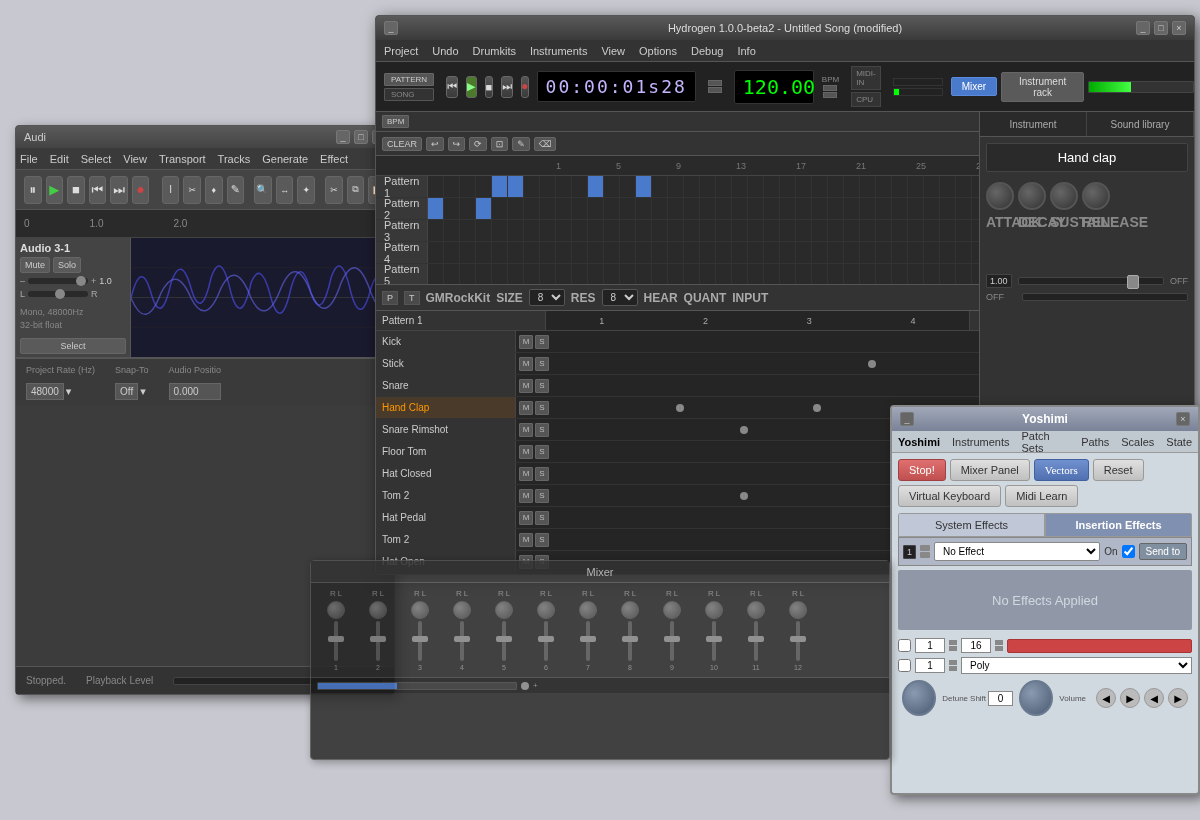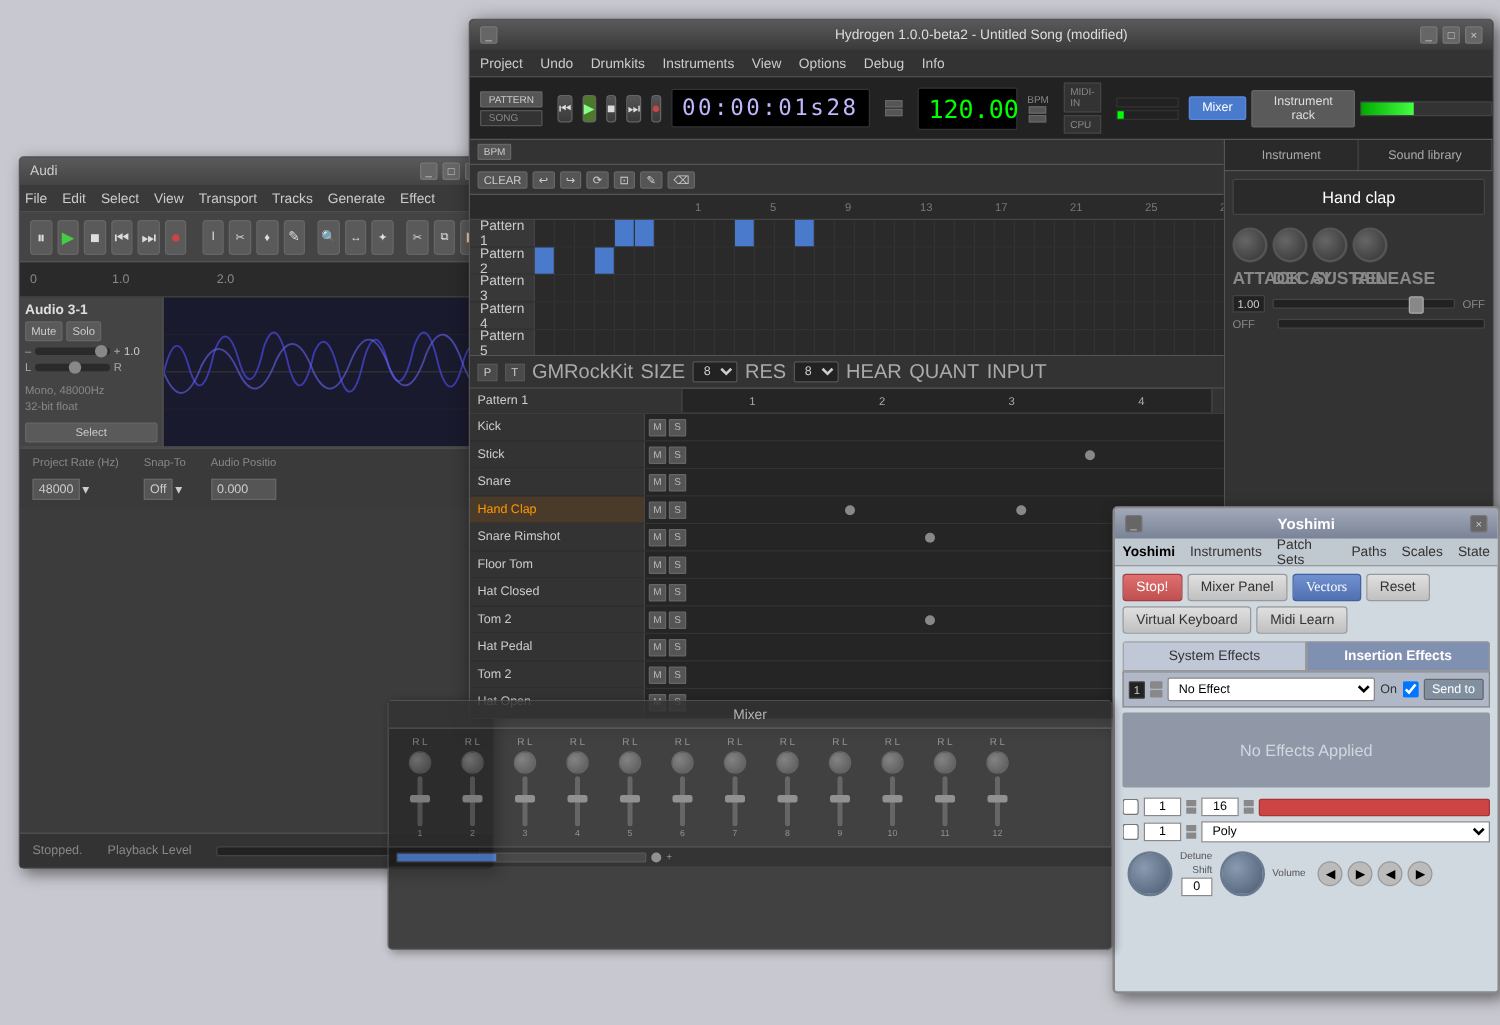--- a/index.html
+++ b/index.html
@@ -493,21 +493,22 @@
     .beat-select {
       background: #222;
       border: 1px solid #555;
       color: #ccc;
       font-size: 10px;
       padding: 1px 4px;
       border-radius: 2px;
     }
     .beat-label {
       color: #aaa;
-      font-size: 16px;
+      font-size: 12px;
+      font-weight: bold;
     }
     .beat-rows {
       flex: 1;
       overflow-y: auto;
       background: #252525;
     }
     .beat-row {
       display: flex;
       height: 22px;
       border-bottom: 1px solid #333;
@@ -1351,21 +1352,21 @@
         <div class="adsr-knob"></div>
         <div class="adsr-knob"></div>
       </div>
       <div class="adsr-labels">
         <div class="adsr-label">ATTACK</div>
         <div class="adsr-label">DECAY</div>
         <div class="adsr-label">SUSTAIN</div>
         <div class="adsr-label">RELEASE</div>
       </div>
 
-      <div style="padding:6px;display:flex;flex-direction:column;gap:4px;">
+      <div style="padding:6px;display:flex;flex-direction:column;gap:4px;margin-top:38px;">
         <div style="display:flex;align-items:center;gap:6px;">
           <span class="mini-num">1.00</span>
           <div style="flex:1;height:8px;background:#222;border:1px solid #444;border-radius:2px;position:relative;">
             <div style="position:absolute;width:12px;height:14px;background:#888;border-radius:2px;left:75%;top:-3px;border:1px solid #aaa;"></div>
           </div>
           <span style="color:#888;font-size:9px;">OFF</span>
         </div>
         <div style="display:flex;align-items:center;gap:6px;">
           <span style="color:#888;font-size:9px;width:30px;">OFF</span>
           <div style="flex:1;height:8px;background:#222;border:1px solid #444;border-radius:2px;"></div>
@@ -1574,21 +1575,21 @@
         <div style="width:8px;height:5px;background:#888;"></div>
         <div style="width:8px;height:5px;background:#888;"></div>
       </div>
       <select class="yoshi-chan-select">
         <option>Poly</option>
       </select>
     </div>
 
     <div class="detune-vol-row">
       <div class="det-knob"></div>
-      <div style="display:flex;flex-direction:column;align-items:flex-end;gap:2px;">
+      <div style="display:flex;flex-direction:row;align-items:center;gap:2px;">
         <span style="color:#555;font-size:8px;">Detune</span>
         <span style="color:#555;font-size:8px;">Shift</span>
         <input class="yoshi-num-input" value="0" style="width: 25px;">
       </div>
       <div class="det-knob"></div>
       <div style="display:flex;flex-direction:column;align-items:center;">
         <span style="color:#555;font-size:8px;">Volume</span>
       </div>
 
       <div style="display:flex;gap:4px;margin-left:4px;">

